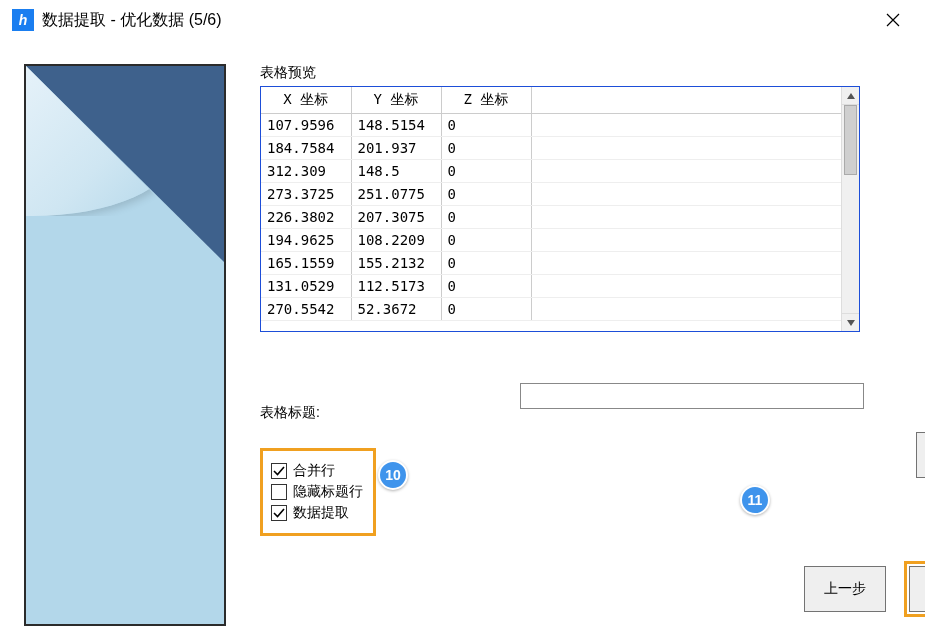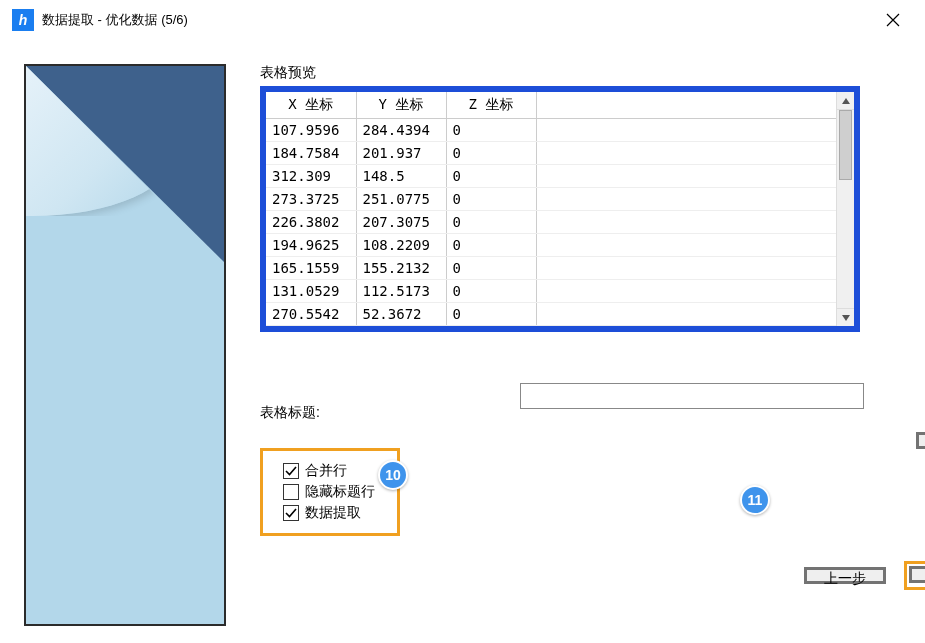--- a/index.html
+++ b/index.html
@@ -1,20 +1,20 @@
 <!DOCTYPE html>
 <html><head>
 <meta charset="utf-8">
 <style>
   * { box-sizing: border-box; }
   html, body { margin: 0; padding: 0; font-family: "Microsoft YaHei", "SimSun", Arial, sans-serif; font-size: 14px; color: #000; background: #fff; }
   .window { width: 925px; height: 643px; position: relative; background: #fff; }
   .titlebar { height: 40px; display: flex; align-items: center; padding: 0 12px; }
   .app-icon { width: 22px; height: 22px; background: #1a7ef0; display: inline-flex; align-items: center; justify-content: center; color: #fff; font-style: italic; font-weight: bold; font-size: 14px; margin-right: 8px; }
-  .title-text { flex: 1; font-size: 13px; }
+  .title-text { flex: 1; font-size: 16px; }
   .close-icon { width: 40px; height: 40px; display: flex; align-items: center; justify-content: center; font-size: 20px; cursor: pointer; }
   .body { position: absolute; top: 40px; left: 0; right: 0; bottom: 0; }
   .preview-pane {
     position: absolute; left: 24px; top: 24px; width: 202px; height: 562px;
     border: 2px solid #2b2b2b; background: #b3d7ea;
     overflow: hidden;
   }
   .fold-back {
     position: absolute; left: 0; top: 0; width: 198px; height: 196px;
     background: #3e618c;
@@ -23,42 +23,42 @@
   .fold-front {
     position: absolute; left: -10px; top: -10px; width: 160px; height: 160px;
     background: linear-gradient(135deg, #e8f3fa 0%, #cfe6f2 60%, #b3d7ea 100%);
     border-bottom-right-radius: 90% 40%;
     clip-path: polygon(0 0, 100% 100%, 0 100%);
     transform: rotate(0deg);
     box-shadow: 3px 3px 8px rgba(0,0,0,0.15);
   }
   .right-area { position: absolute; left: 260px; top: 24px; right: 24px; bottom: 0; }
   .section-label { margin: 0 0 4px 0; font-size: 14px; }
-  .table-wrap { width: 600px; height: 246px; border: 6px solid #1d4ed8; position: relative; overflow: hidden; }
+  .table-wrap { width: 600px; height: 246px; border: 1px solid #1d4ed8; position: relative; overflow: hidden; }
   .table-scroll { position: absolute; top: 0; left: 0; right: 18px; bottom: 0; overflow: hidden; }
   table { border-collapse: collapse; width: 100%; font-family: "SimSun", monospace; font-size: 14px; }
   th { border-right: 1px solid #ccc; border-bottom: 1px solid #ccc; padding: 4px 6px; font-weight: normal; text-align: center; background: #fff; width: 90px; }
   th:nth-child(4) { border-right: none; width: auto; }
   td { border-right: 1px solid #ccc; border-bottom: 1px solid #eee; padding: 3px 6px; text-align: left; font-family: "SimSun", monospace; }
   td:nth-child(4) { border-right: none; }
   .vscroll { position: absolute; top: 0; right: 0; width: 18px; bottom: 0; background: #f0f0f0; border-left: 1px solid #ddd; }
   .vscroll .up, .vscroll .down { height: 18px; display:flex; align-items:center; justify-content:center; font-size:10px; color:#555; cursor:pointer; }
   .vscroll .up { border-bottom:1px solid #ddd; }
   .vscroll .down { position:absolute; bottom:0; left:0; right:0; border-top:1px solid #ddd; }
   .vscroll .thumb { position:absolute; top:18px; left:2px; right:2px; height:70px; background:#cfcfcf; border:1px solid #aaa; }
   .form-row { display:flex; align-items:center; margin-top: 38px; }
   .form-label { width: 260px; margin-top: 34px; }
   .text-input { width: 344px; height: 26px; border:1px solid #888; padding: 2px 4px; font-size:14px; }
   .check-group { margin-top: 26px; border: 3px solid #f0a020; padding: 8px 10px 8px 8px; display:inline-block; position: relative; }
-  .check-row { display:flex; align-items:center; margin: 3px 12px; cursor:pointer; }
+  .check-row { display:flex; align-items:center; margin: 3px 0; cursor:pointer; }
   .checkbox { width:16px; height:16px; border:1px solid #333; margin-right:6px; display:inline-flex; align-items:center; justify-content:center; font-size:13px; line-height:1; color:#000; }
   .callout { position:absolute; width:30px; height:30px; border-radius:50%; background:#3f94ec; color:#fff; display:flex; align-items:center; justify-content:center; font-size:14px; font-weight:bold; box-shadow:0 1px 3px rgba(0,0,0,0.3); border:2px solid #fff; }
   .callout-10 { left: 378px; top: 420px; }
   .callout-11 { left: 740px; top: 445px; }
-  .btn { height:17px; min-width:82px; border:3px solid #737373; background:#efefef; font-size:14px; cursor:pointer; padding:0 14px; font-family: inherit; }
+  .btn { height:46px; min-width:82px; border:1px solid #737373; background:#efefef; font-size:14px; cursor:pointer; padding:0 14px; font-family: inherit; }
   .sort-btn-wrap { position:absolute; left:656px; top:368px; }
   .sort-btn { min-width: 168px; }
   .footer-btns { position:absolute; left:544px; top:497px; display:flex; gap:18px; align-items:center; }
   .next-wrap { border:3px solid #f0a020; padding:2px; }
 </style>
 </head>
 <body>
 
 <div class="window">
   <div class="titlebar">
@@ -88,21 +88,21 @@
               <tr>
                 <th>X 坐标</th>
                 <th>Y 坐标</th>
                 <th>Z 坐标</th>
                 <th></th>
               </tr>
             </thead>
             <tbody id="tbody">
                 <tr>
                   <td>107.9596</td>
-                  <td>284.4394</td>
+                  <td>148.5154</td>
                   <td>0</td>
                   <td></td>
                 </tr>
                 <tr>
                   <td>184.7584</td>
                   <td>201.937</td>
                   <td>0</td>
                   <td></td>
                 </tr>
                 <tr>

